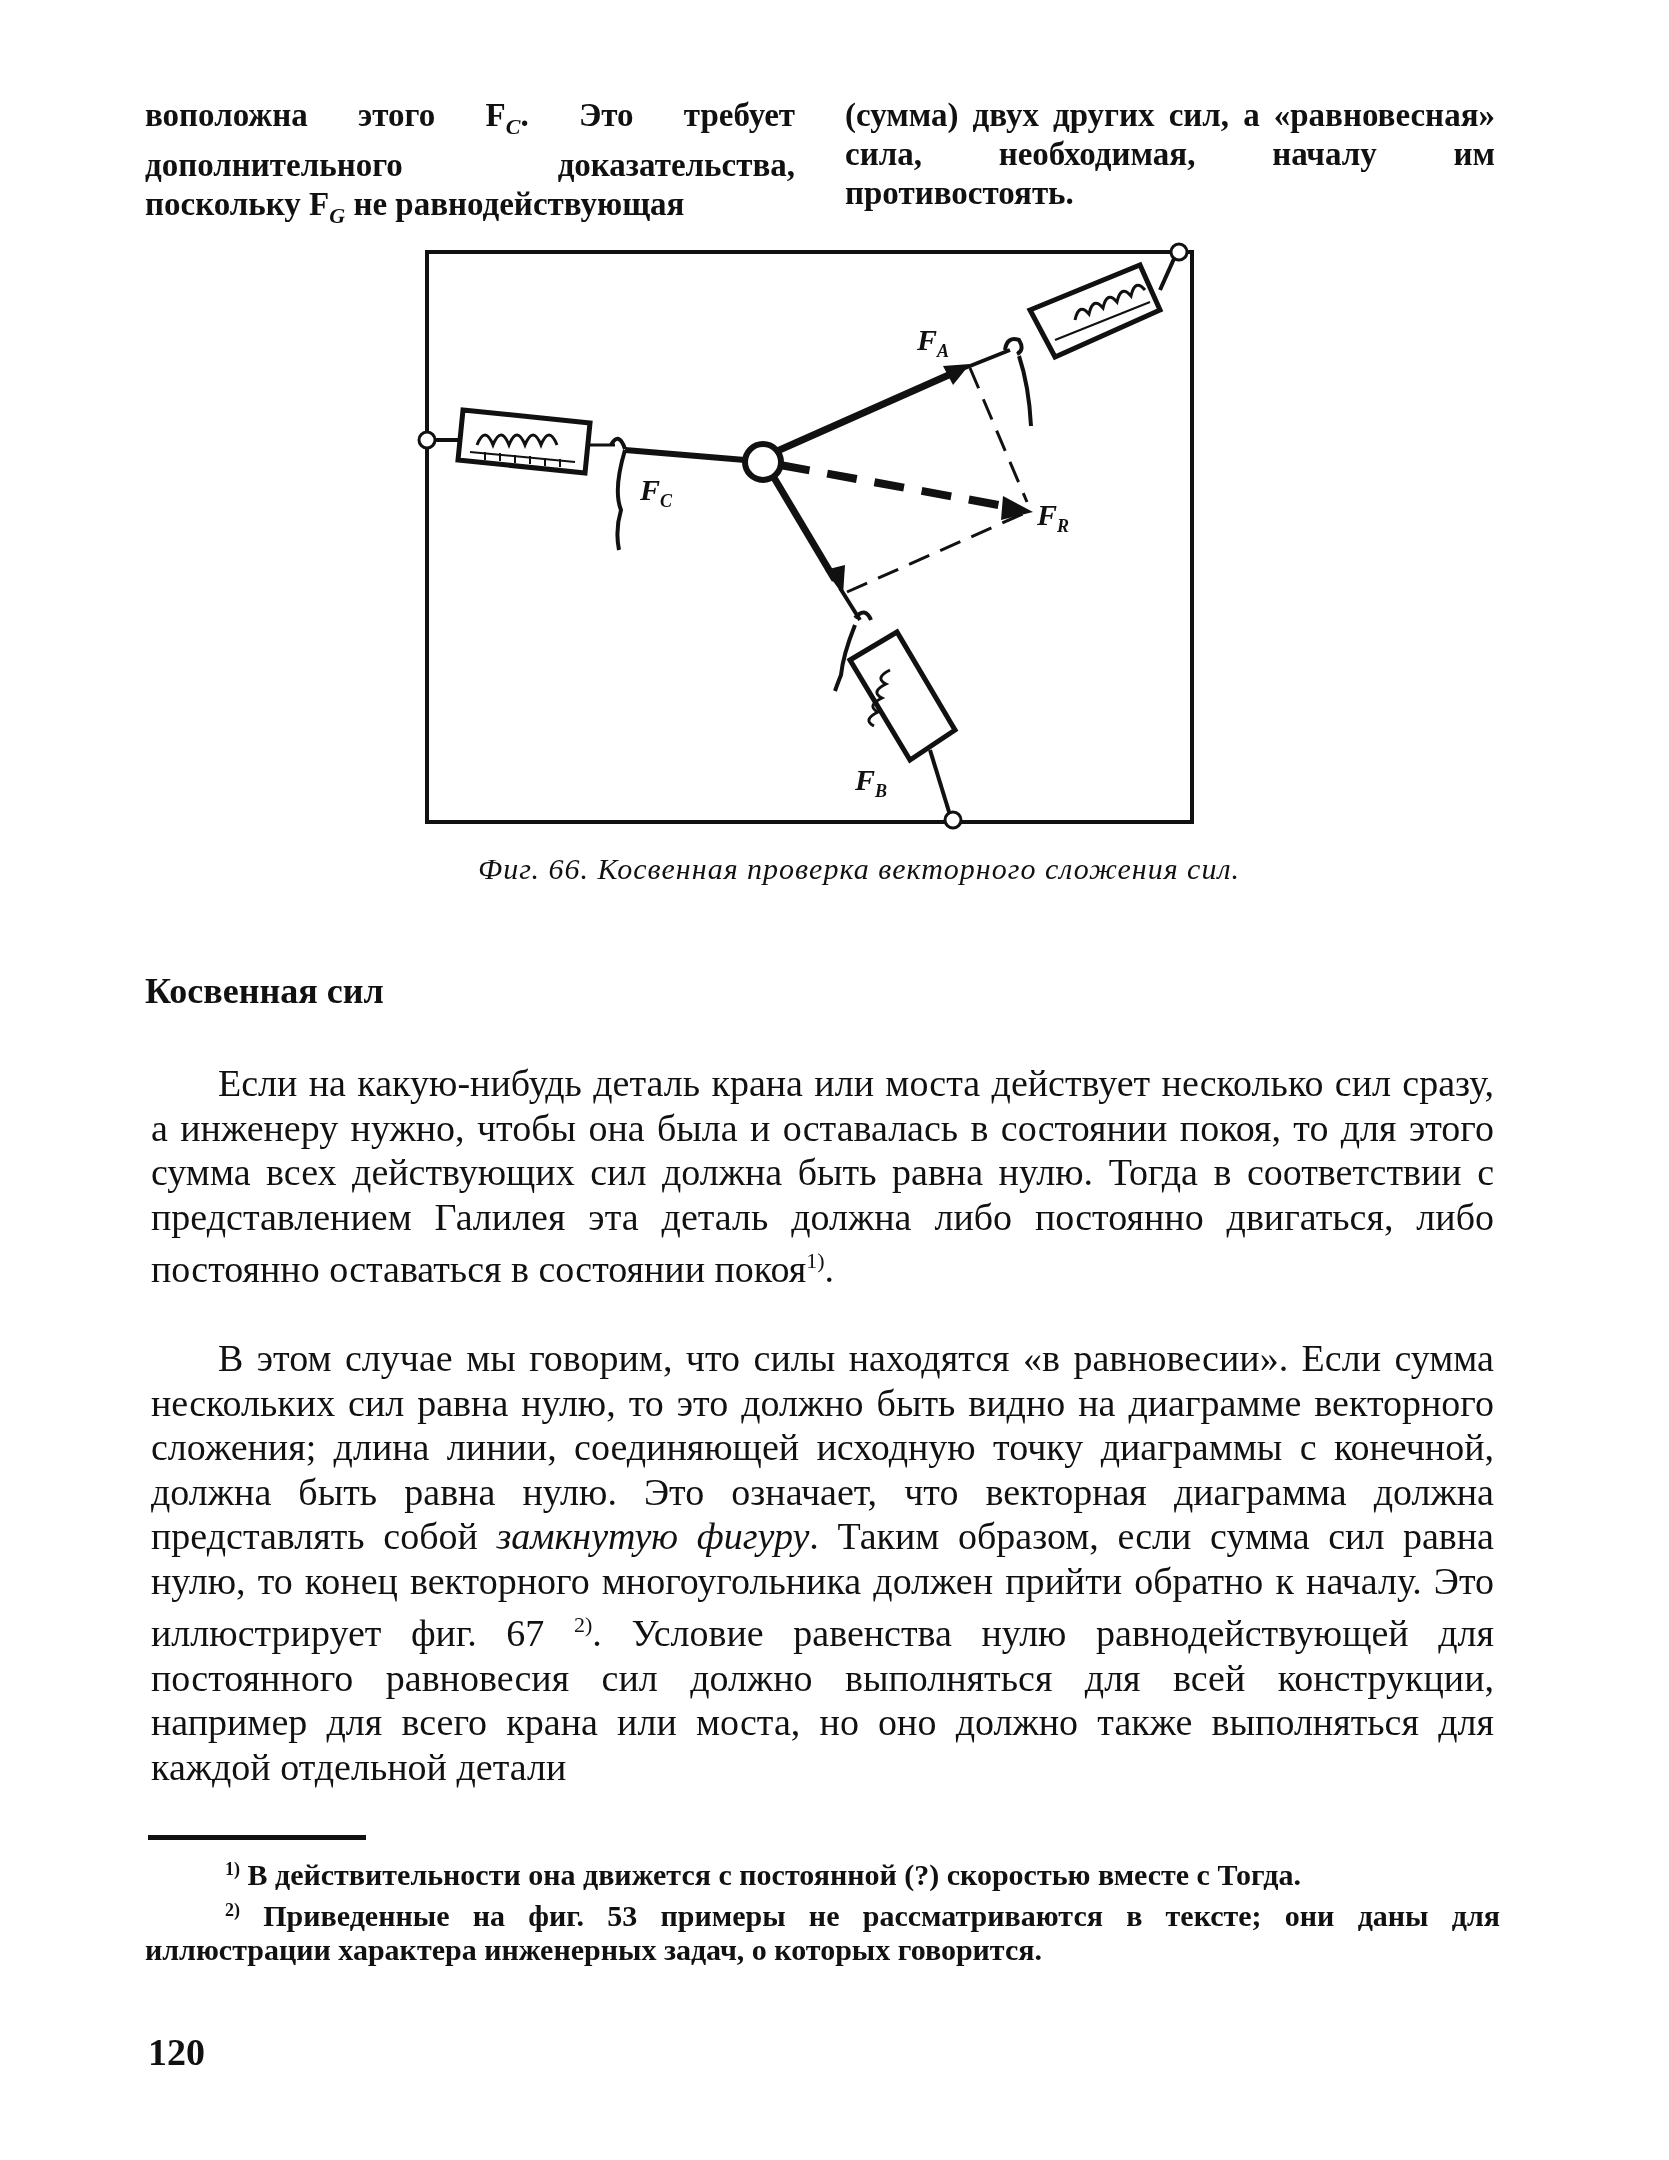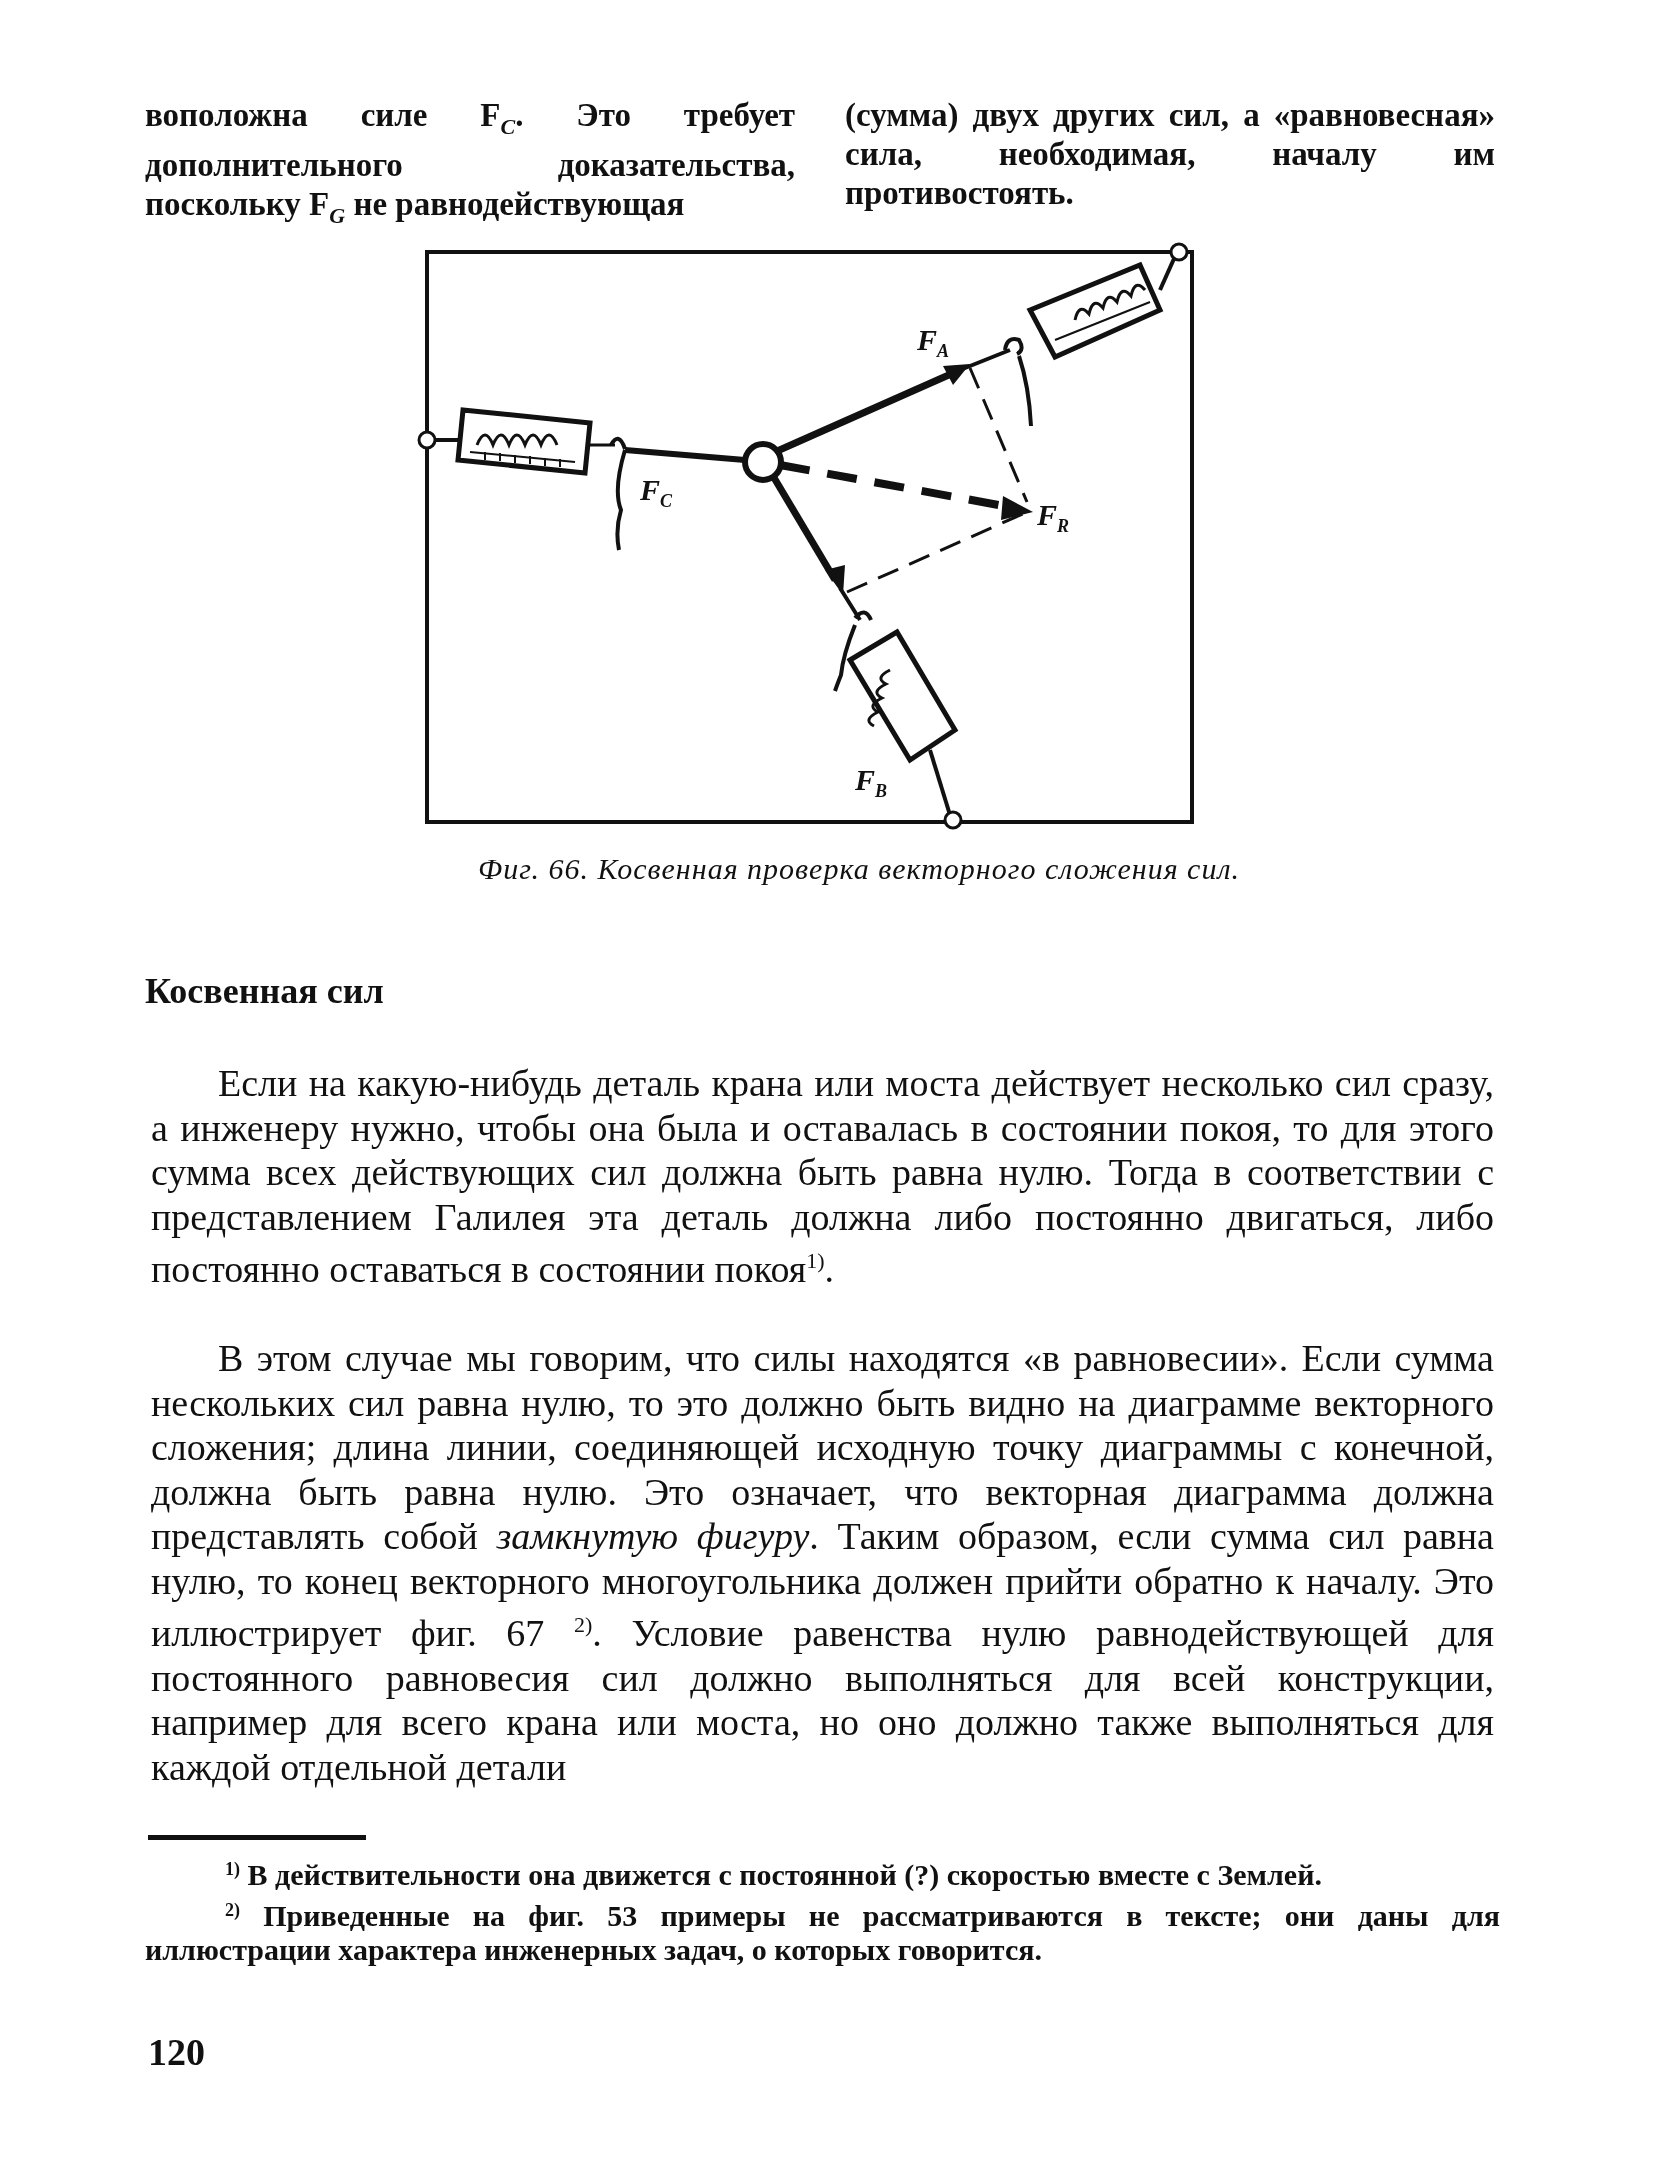--- a/index.html
+++ b/index.html
@@ -23,21 +23,21 @@
   .footnotes { position: absolute; left: 145px; top: 1852px; width: 1355px; font-size: 30px; line-height: 34.5px; text-align: justify; font-weight: bold; }
   .footnotes p { margin: 0; text-indent: 80px; }
   .fn-mark { font-size: 18px; vertical-align: 10px; }
   .page-number { position: absolute; left: 148px; top: 2030px; font-size: 38px; font-weight: bold; }
   em { font-style: italic; }
 </style>
 </head>
 <body>
 
 <div class="col-top left">
-  <span>воположна силе F</span><span class="sub">C</span><span>. Это требует дополнительного доказательства, поскольку F</span><span class="sub">G</span><span> не равнодействующая</span>
+  <span>воположна этого F</span><span class="sub">C</span><span>. Это требует дополнительного доказательства, поскольку F</span><span class="sub">G</span><span> не равнодействующая</span>
 </div>
 <div class="col-top right">
   <span>(сумма) двух других сил, а «равновесная» сила, необходимая, началу им противостоять.</span>
 </div>
 
 <div class="figure">
   <svg viewBox="0 0 820 600" xmlns="http://www.w3.org/2000/svg">
 
     <rect x="12" y="12" width="765" height="570" fill="none" stroke="#111" stroke-width="4"></rect>
 
@@ -105,17 +105,17 @@
   <p><span>Если на какую-нибудь деталь крана или моста действует несколько сил сразу, а инженеру нужно, чтобы она была и оставалась в состоянии покоя, то для этого сумма всех действующих сил должна быть равна нулю. Тогда в соответствии с представлением Галилея эта деталь должна либо постоянно двигаться, либо постоянно оставаться в состоянии покоя</span><span class="sup">1)</span><span>.</span></p>
 </div>
 
 <div class="body-text p2">
   <p><span>В этом случае мы говорим, что силы находятся «в равновесии». Если сумма нескольких сил равна нулю, то это должно быть видно на диаграмме векторного сложения; длина линии, соединяющей исходную точку диаграммы с конечной, должна быть равна нулю. Это означает, что векторная диаграмма должна представлять собой </span><em>замкнутую фигуру</em><span>. Таким образом, если сумма сил равна нулю, то конец векторного многоугольника должен прийти обратно к началу. Это иллюстрирует фиг. 67</span> <span class="sup">2)</span><span>. Условие равенства нулю равнодействующей для постоянного равновесия сил должно выполняться для всей конструкции, например для всего крана или моста, но оно должно также выполняться для каждой отдельной детали</span></p>
 </div>
 
 <div class="rule"></div>
 
 <div class="footnotes">
-  <p><span class="fn-mark">1)</span> <span>В действительности она движется с постоянной (?) скоростью вместе с Землей.</span></p>
+  <p><span class="fn-mark">1)</span> <span>В действительности она движется с постоянной (?) скоростью вместе с Тогда.</span></p>
   <p><span class="fn-mark">2)</span> <span>Приведенные на фиг. 53 примеры не рассматриваются в тексте; они даны для иллюстрации характера инженерных задач, о которых говорится.</span></p>
 </div>
 
 <div class="page-number">120</div>
 
 </body></html>

